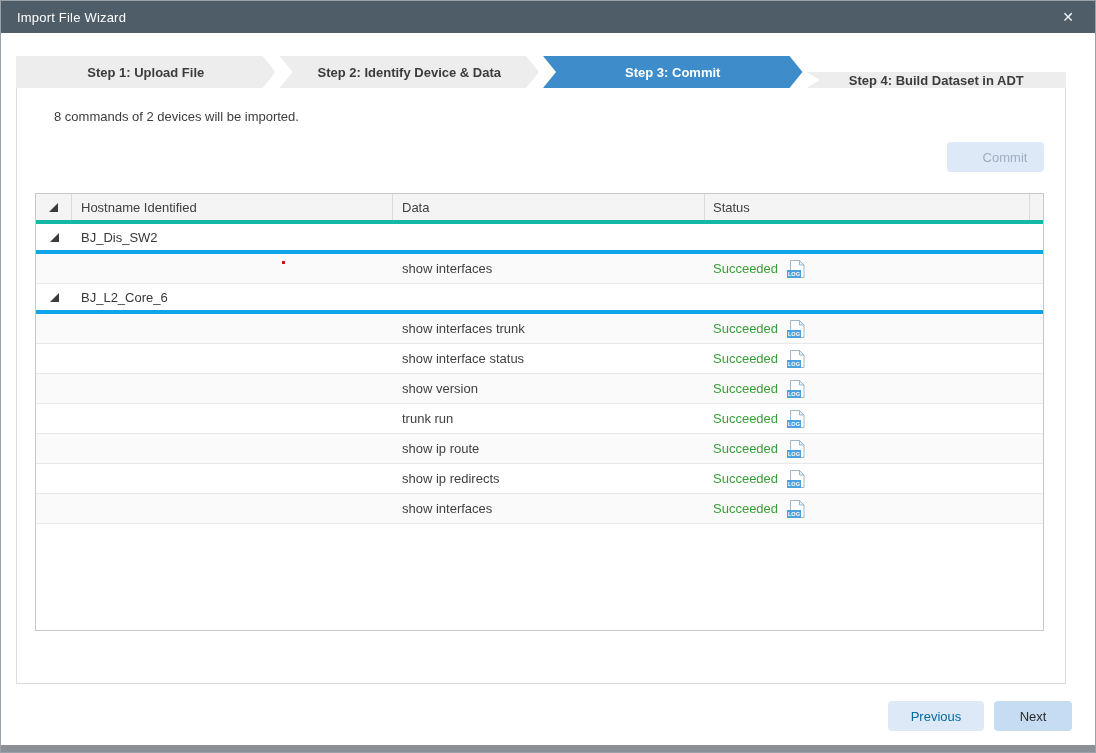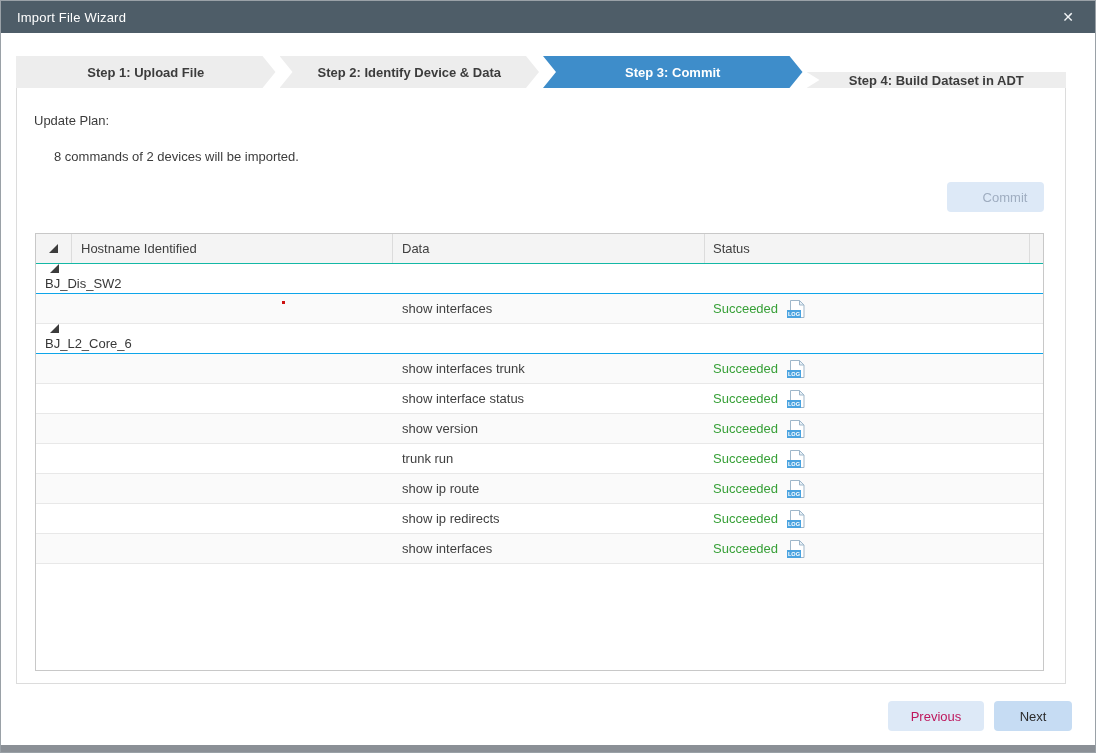--- a/index.html
+++ b/index.html
@@ -57,49 +57,49 @@
   .btn-commit {
     width:97px; height:30px; background:#dde9f7; color:#9fadc0;padding-left:19px;
   }
   
   .grid {
     margin:21px 21px 0 18px; height:438px;
     border:1px solid #c8c8c8; background:#fff; overflow:hidden;
   }
   .thead {
     display:flex; height:30px; background:#f4f4f4;
-    border-bottom:1px solid #14b8a6; font-size:13px; color:#404040;
+    border-bottom:4px solid #14b8a6; font-size:13px; color:#404040;
   }
   .thead .cell { border-right:1px solid #dcdcdc; display:flex; align-items:center; }
   .thead .cell:last-child { border-right:none; }
   .cell { overflow:hidden; white-space:nowrap; }
   .c-exp    { width:36px; display:flex; align-items:center; justify-content:center; flex:none; }
   .c-host   { width:321px; padding-left:9px; flex:none; display:flex; align-items:center; position:relative; }
   .c-data   { width:312px; padding-left:9px; flex:none; display:flex; align-items:center; }
   .c-status { width:325px; padding-left:8px; flex:none; display:flex; align-items:center; }
   .c-spacer { width:17px; flex:none; }
   .trow {
     display:flex; height:30px; background:#fff;
     border-bottom:1px solid #e8e8e8; font-size:13px; color:#404040;
   }
   .trow.alt { background:#fafafa; }
-  .trow.group { color:#383838; border-bottom:1px solid #0ea5e9;flex-direction:column; }
+  .trow.group { color:#383838; border-bottom:4px solid #0ea5e9; }
   .trow.group .c-host { width:auto; flex:1; }
   .succ { color:#38a038; }
   .logicon { margin-left:9px; display:inline-flex; align-items:flex-end; cursor:pointer; }
   .red-dot {
     position:absolute; left:210px; top:7px; width:3px; height:3px;
     background:#cc1111; display:inline-block;
   }
   
   .footer {
     position:absolute; top:700px; right:23px;
     display:flex; gap:10px;
   }
-  .btn-previous { width:96px; height:30px; background:#dde9f7; color:#be185d; }
+  .btn-previous { width:96px; height:30px; background:#dde9f7; color:#0369a1; }
   .btn-next     { width:78px; height:30px; background:#c6dcf3; color:#2b2b2b; }
   
   .bottom-strip {
     position:absolute; left:0; bottom:0; width:100%; height:7px; background:#8b9096;
   }
 </style>
 </head>
 <body>
 
 <div class="titlebar">
@@ -109,21 +109,20 @@
 
 <div class="panel">
 
   <div class="steps">
     <div class="step">Step 1: Upload File</div>
     <div class="step">Step 2: Identify Device &amp; Data</div>
     <div class="step active">Step 3: Commit</div>
     <div class="step">Step 4: Build Dataset in ADT</div>
   </div>
 
-  <div class="plan-heading">Update Plan:</div>
   <div class="plan-summary">8 commands of 2 devices will be imported.</div>
 
   <div class="commit-row">
     <button class="btn-commit" disabled="">Commit</button>
   </div>
 
   <div class="grid">
     <div class="thead">
       <div class="cell c-exp">
         <svg width="9" height="9" viewBox="0 0 9 9">

